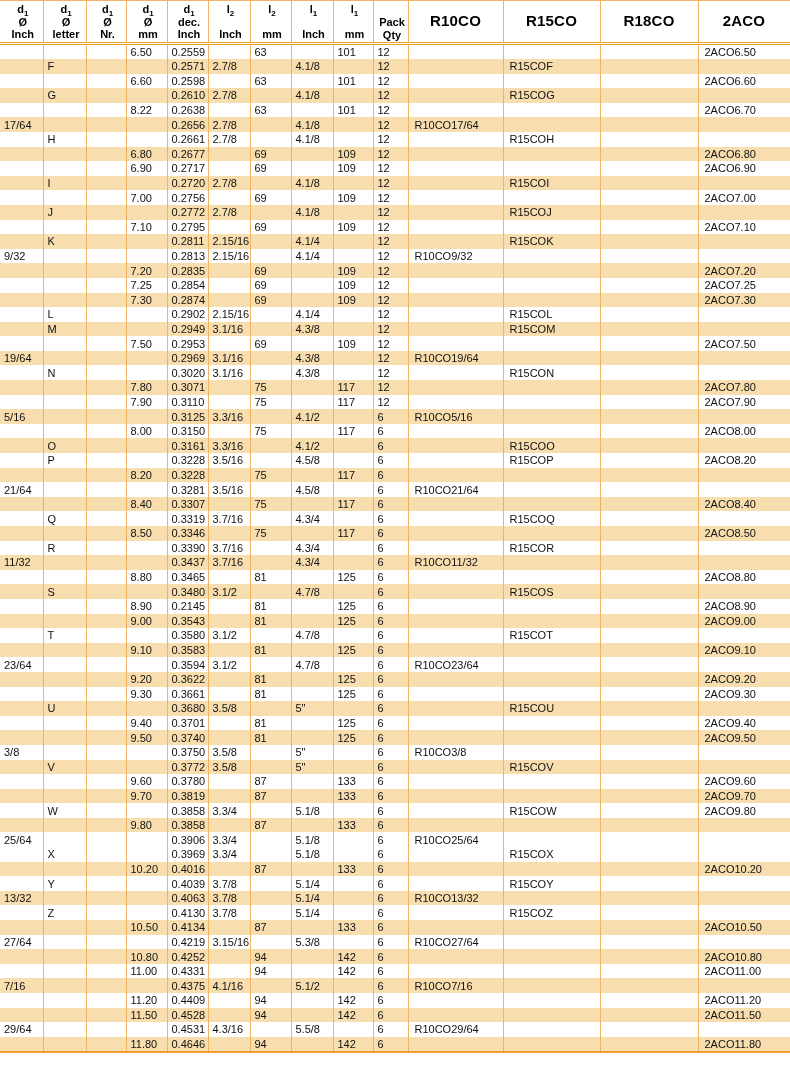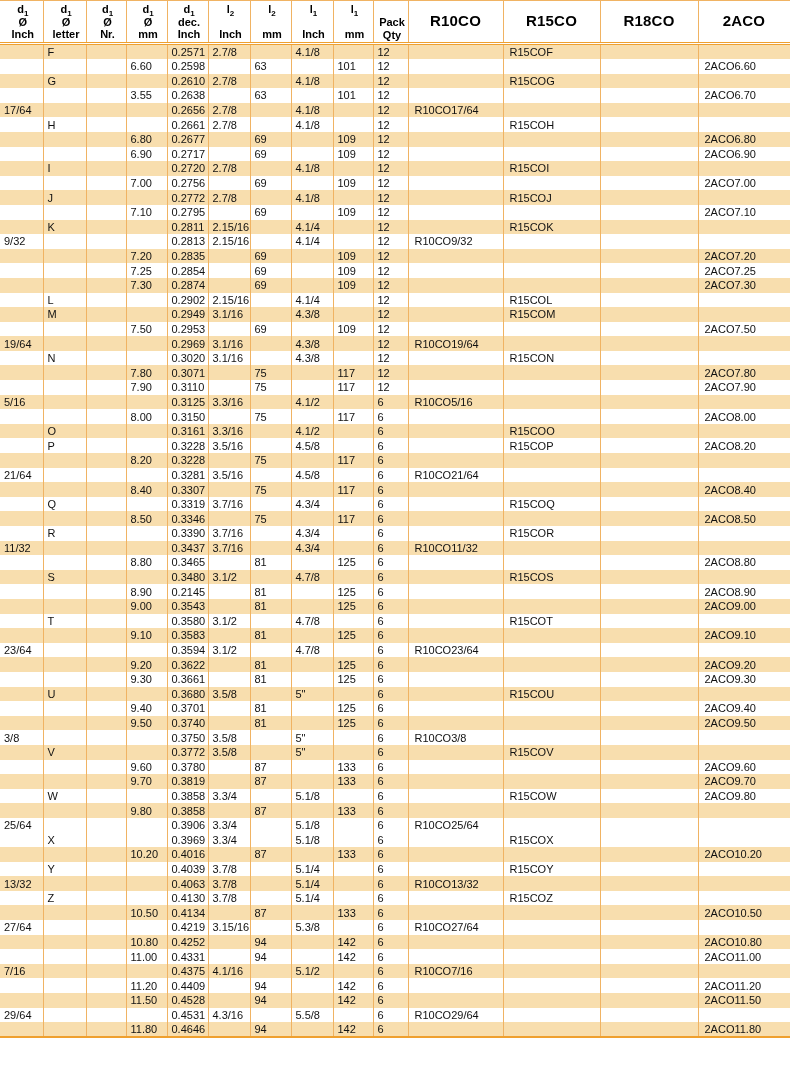--- a/index.html
+++ b/index.html
@@ -108,20 +108,36 @@
             <div>Pack</div>
             <div>Qty</div>
           </th>
           <th class="prod"><span>R10CO</span></th>
           <th class="prod"><span>R15CO</span></th>
           <th class="prod"><span>R18CO</span></th>
           <th class="prod"><span>2ACO</span></th>
         </tr>
       </thead>
     <tbody>
+        <tr>
+          <td></td>
+          <td></td>
+          <td></td>
+          <td>6.50</td>
+          <td>0.2559</td>
+          <td></td>
+          <td>63</td>
+          <td></td>
+          <td>101</td>
+          <td>12</td>
+          <td class="prodcell"></td>
+          <td class="prodcell"></td>
+          <td class="prodcell"></td>
+          <td class="prodcell">2ACO6.50</td>
+        </tr>
         <tr class="stripe">
           <td></td>
           <td>F</td>
           <td></td>
           <td></td>
           <td>0.2571</td>
           <td>2.7/8</td>
           <td></td>
           <td>4.1/8</td>
           <td></td>
@@ -160,21 +176,21 @@
           <td>12</td>
           <td class="prodcell"></td>
           <td class="prodcell">R15COG</td>
           <td class="prodcell"></td>
           <td class="prodcell"></td>
         </tr>
         <tr>
           <td></td>
           <td></td>
           <td></td>
-          <td>3.55</td>
+          <td>8.22</td>
           <td>0.2638</td>
           <td></td>
           <td>63</td>
           <td></td>
           <td>101</td>
           <td>12</td>
           <td class="prodcell"></td>
           <td class="prodcell"></td>
           <td class="prodcell"></td>
           <td class="prodcell">2ACO6.70</td>

